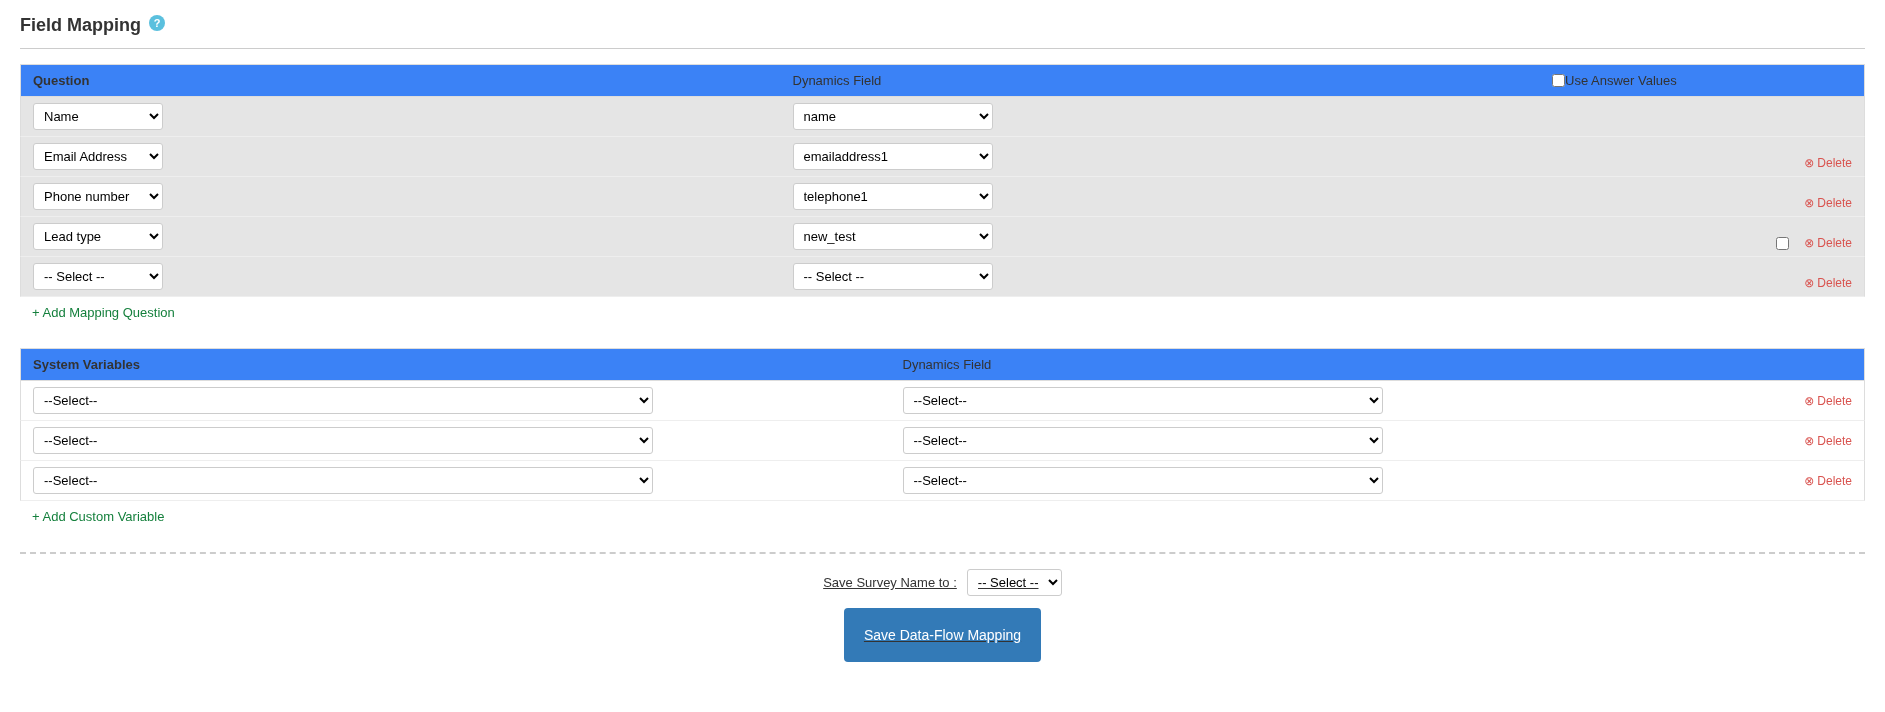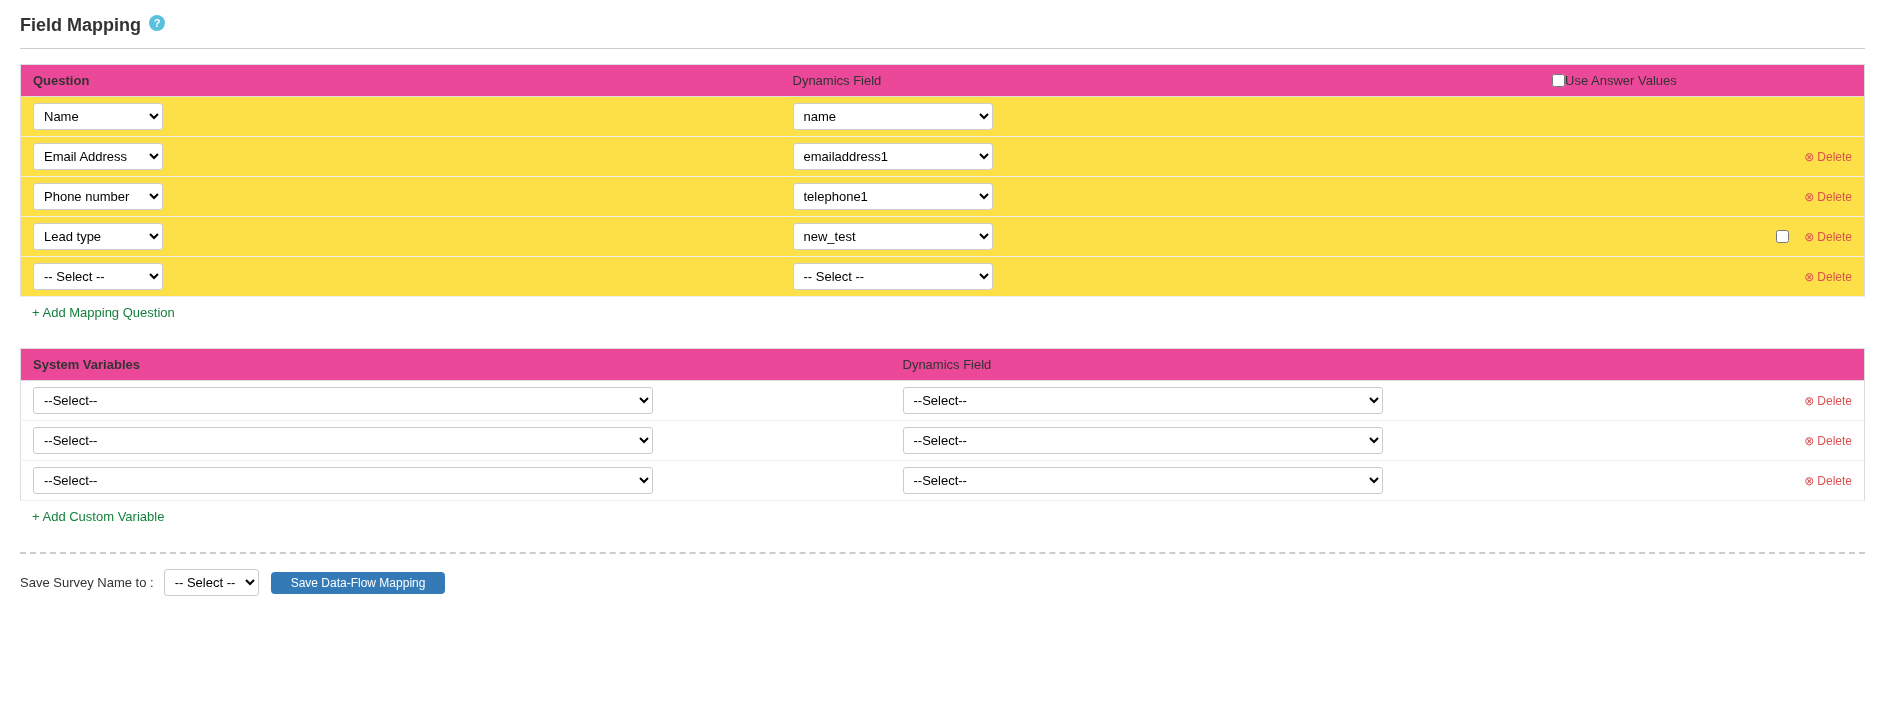--- a/index.html
+++ b/index.html
@@ -3,49 +3,49 @@
   <meta charset="utf-8">
   <style>
     * { box-sizing: border-box; margin: 0; padding: 0; }
     body { font-family: Arial, sans-serif; font-size: 13px; background: #fff; color: #333; padding: 15px 20px; }
 
     h1 { font-size: 18px; font-weight: bold; display: flex; gap: 8px; margin-bottom: 12px; }
     .help-icon { display: inline-flex; align-items: center; justify-content: center; width: 16px; height: 16px; background: #5bc0de; color: #fff; border-radius: 50%; font-size: 11px; font-weight: bold; cursor: pointer; }
 
     hr { border: none; border-top: 1px solid #ccc; margin-bottom: 15px; }
 
-    .section-header { background: #ec4899; border: 1px solid #ddd; padding: 8px 12px; display: flex; align-items: flex-end; margin-bottom: 0; }
+    .section-header { background: #3b82f6; border: 1px solid #ddd; padding: 8px 12px; display: flex; align-items: flex-end; margin-bottom: 0; }
     .section-header .col-question { flex: 1; font-weight: bold; font-size: 13px; }
     .section-header .col-dynamics { flex: 1; font-weight: normal; font-size: 13px; }
     .section-header .col-answer { flex: 0 0 300px; display: flex; align-items: center; font-size: 13px; }
 
-    .mapping-row { display: flex; align-items: center; padding: 6px 12px; border-left: 1px solid #ddd; border-right: 1px solid #ddd; border-bottom: 1px solid #eee; background: #fde047; }
+    .mapping-row { display: flex; align-items: flex-end; padding: 6px 12px; border-left: 1px solid #ddd; border-right: 1px solid #ddd; border-bottom: 1px solid #eee; background: #e5e5e5; }
     .mapping-row .col-question { flex: 1; }
     .mapping-row .col-dynamics { flex: 1; }
     .mapping-row .col-extra { flex: 0 0 300px; display: flex; align-items: center; justify-content: flex-end; gap: 15px; }
 
     select { padding: 4px 6px; border: 1px solid #ccc; border-radius: 3px; font-size: 13px; background: #fff; cursor: pointer; }
     .select-question { width: 130px; }
     .select-dynamics { width: 200px; }
     .select-wide { width: 100%; max-width: 620px; }
     .select-dynamics-wide { width: 100%; max-width: 480px; }
 
     .delete-btn { color: #d9534f; font-size: 12px; white-space: nowrap; cursor: pointer; display: flex; align-items: center; gap: 3px; text-decoration: none; }
 
     .add-link { color: #15803d; font-size: 13px; cursor: pointer; padding: 8px 12px; display: inline-block; }
 
     .system-section { margin-top: 20px; }
     .system-row { display: flex; align-items: center; padding: 6px 12px; border-left: 1px solid #ddd; border-right: 1px solid #ddd; border-bottom: 1px solid #eee; background: #fff; gap: 4px; }
     .system-row .col-sv { flex: 1; }
     .system-row .col-df { flex: 1; }
     .system-row .col-del { flex: 0 0 80px; display: flex; justify-content: flex-end; }
 
-    .bottom-section { margin-top: 20px; border-top: 2px dashed #ccc; padding-top: 15px; display: flex; flex-direction: row; align-items: center; gap: 12px; }
+    .bottom-section { margin-top: 20px; border-top: 2px dashed #ccc; padding-top: 15px; display: flex; flex-direction: column; align-items: center; gap: 12px; text-decoration: underline; }
     .save-name-row { display: flex; align-items: center; gap: 10px; font-size: 13px; }
-    .save-btn { background: #337ab7; color: #fff; border: none; padding: 4px 20px; font-size: 12px; border-radius: 4px; cursor: pointer; }
+    .save-btn { background: #337ab7; color: #fff; border: none; padding: 19px 20px; font-size: 14px; border-radius: 4px; cursor: pointer; }
     input[type="checkbox"] { cursor: pointer; }
   </style>
 </head>
 <body>
 
 
 
 
 <h1>
   <span>Field Mapping</span>

